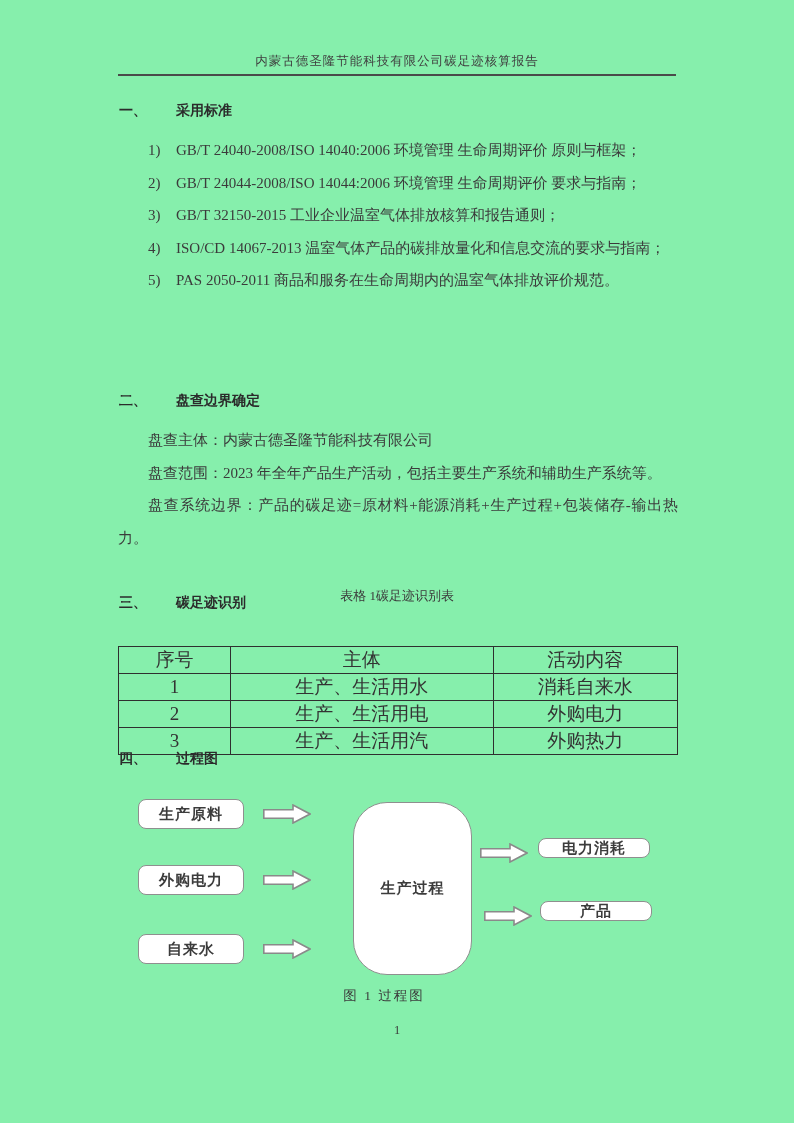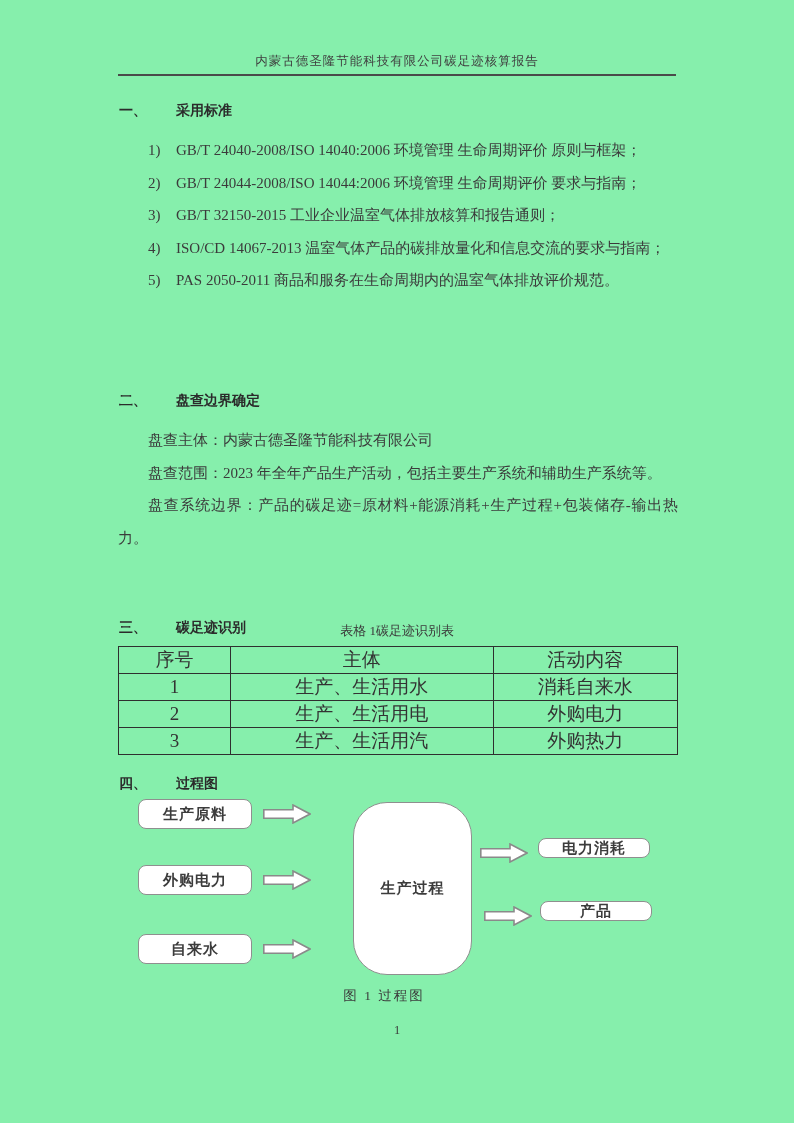--- a/index.html
+++ b/index.html
@@ -31,21 +31,21 @@
   
   .sec-h {
     position: absolute;
     left: 119px;
     font-size: 14px;
     font-weight: bold;
     color: #2b2b2b;
     white-space: nowrap;
   }
   .sec-h.sans { font-family: "Liberation Sans", "DejaVu Sans", sans-serif; }
-  .sec-h.serif { font-family: Liberation Mono, monospace; margin-top: 25px; }
+  .sec-h.serif { font-family: Liberation Mono, monospace; }
   .sec-num { display: inline-block; width: 57px; }
   
   .standards {
     position: absolute;
     top: 134px; left: 118px; width: 560px;
     font-size: 15px;
     line-height: 32.5px;
     color: #3b3b3b;
   }
   .std-item { position: relative; padding-left: 58px; text-align: justify; }
@@ -54,21 +54,21 @@
   .boundary {
     position: absolute;
     top: 424px; left: 118px; width: 560px;
     font-size: 15px;
     line-height: 32.5px;
   }
   .boundary p { text-indent: 2em; text-align: justify; }
   
   .tbl-caption {
     position: absolute;
-    top: 622px; left: 118px; width: 558px;
+    top: 587px; left: 118px; width: 558px;
     text-align: center;
     font-size: 13px;
     color: #3b3b3b;
   }
   .fp-table {
     position: absolute;
     top: 646px; left: 118px; width: 560px;
     border-collapse: collapse;
     font-size: 19px;
     color: #333333;
@@ -97,21 +97,21 @@
     border-radius: 8px;
     background: #ffffff;
     display: flex;
     align-items: center;
     justify-content: center;
     font-size: 15px;
     font-weight: bold;
     color: #3c3c3c;
     letter-spacing: 1px;
   }
-  .dbox.input  { left: 20px;  width: 114px; height: 30px; }
+  .dbox.input  { left: 20px;  width: 106px; height: 30px; }
   .dbox.in-1 { top: 5px; }
   .dbox.in-2 { top: 71px; }
   .dbox.in-3 { top: 140px; }
   .dbox.process {
     left: 235px; top: 8px; width: 119px; height: 173px;
     border-radius: 34px;
   }
   .dbox.output { width: 112px; height: 20px; }
   .dbox.out-1 { left: 420px; top: 44px; }
   .dbox.out-2 { left: 422px; top: 107px; }

